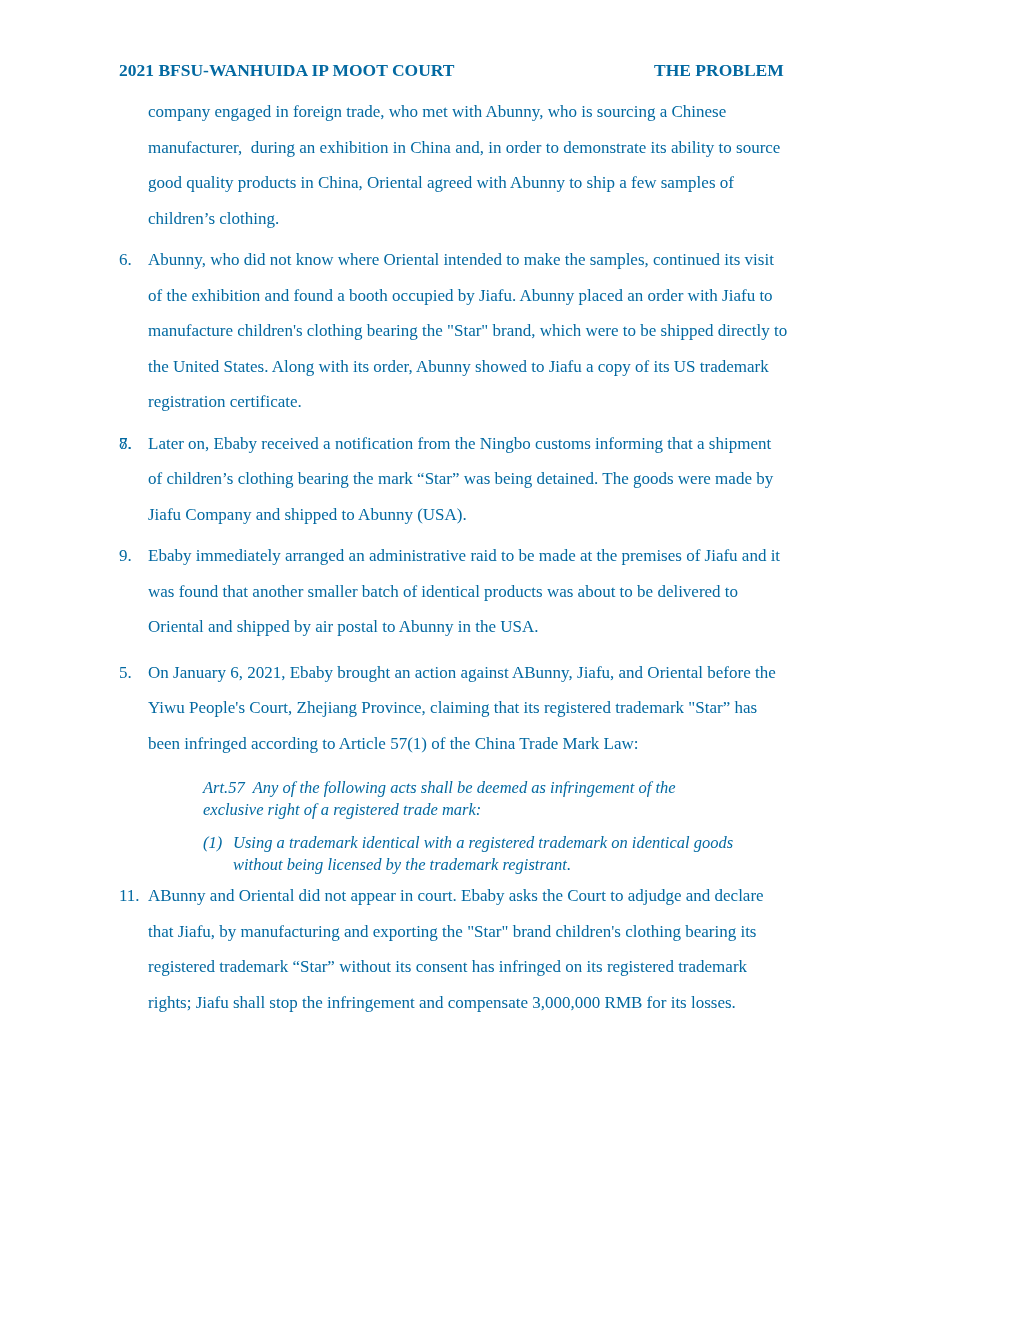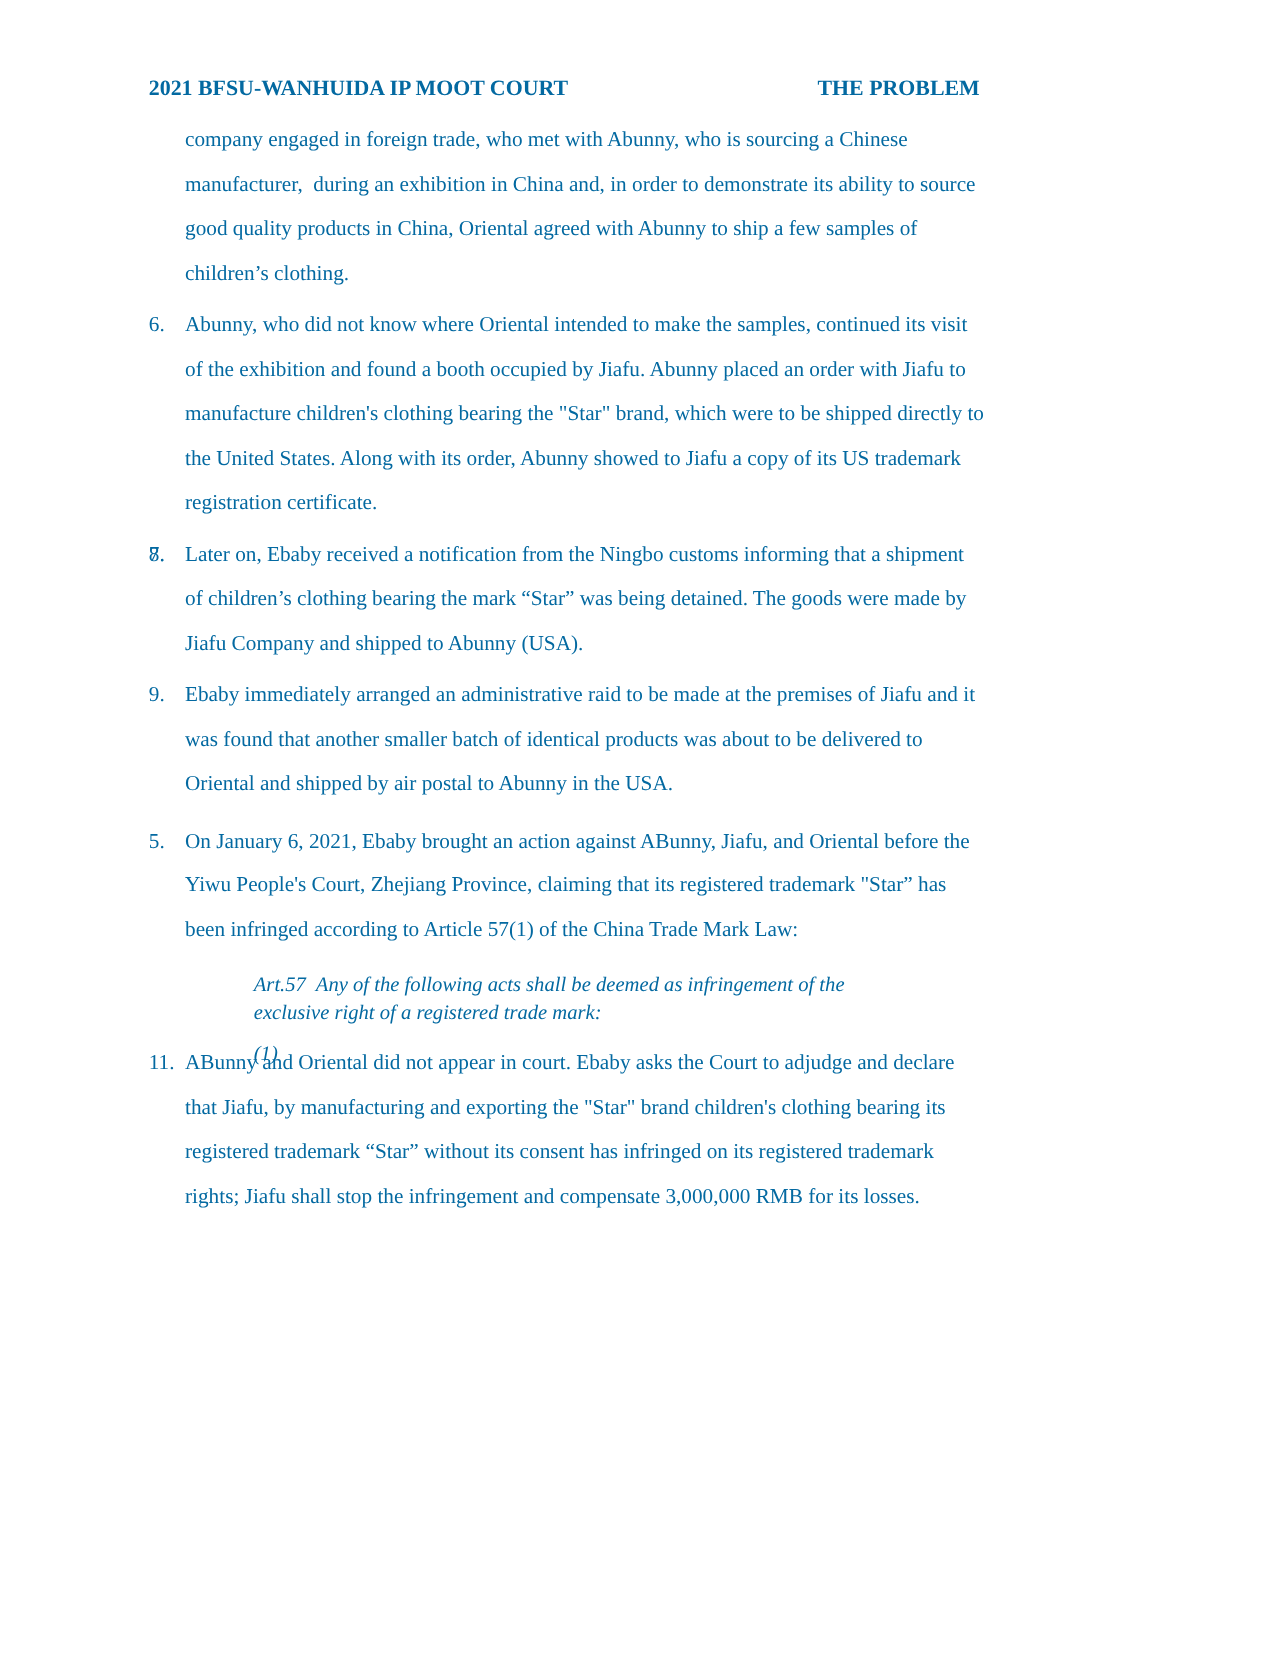--- a/index.html
+++ b/index.html
@@ -77,20 +77,22 @@
     <span class="txt">On January 6, 2021, Ebaby brought an action against ABunny, Jiafu, and Oriental before the
 Yiwu People's Court, Zhejiang Province, claiming that its registered trademark "Star” has
 been infringed according to Article 57(1) of the China Trade Mark Law:</span>
   </div>
 
   <blockquote class="quote">
     <div class="q-intro txt">Art.57  Any of the following acts shall be deemed as infringement of the
 exclusive right of a registered trade mark:</div>
     <div class="q-item">
       <span class="q-num">(1)</span>
+      <span class="txt">Using a trademark identical with a registered trademark on identical goods
+without being licensed by the trademark registrant.</span>
     </div>
   </blockquote>
 
   <div class="item after-quote">
     <span class="num">11.</span>
     <span class="txt">ABunny and Oriental did not appear in court. Ebaby asks the Court to adjudge and declare
 that Jiafu, by manufacturing and exporting the "Star" brand children's clothing bearing its
 registered trademark “Star” without its consent has infringed on its registered trademark
 rights; Jiafu shall stop the infringement and compensate 3,000,000 RMB for its losses.</span>
   </div>

